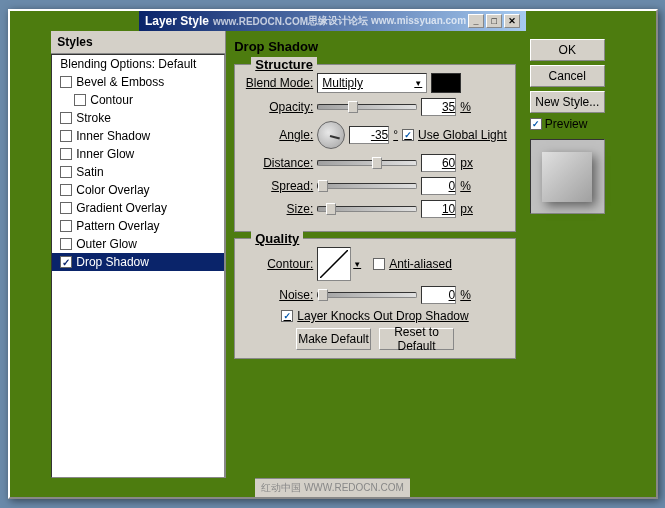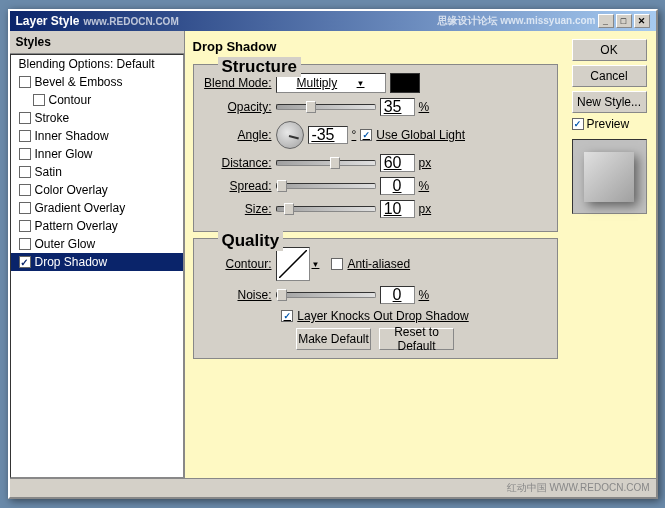--- a/index.html
+++ b/index.html
@@ -10,27 +10,28 @@
       display: flex;
       justify-content: center;
       align-items: center;
       width: 665px;
       height: 508px;
       overflow: hidden;
     }
     .dialog {
       width: 650px;
       height: 490px;
-      background: #fef9c3;
+      background: #4d7c0f;
       border: 2px solid #888;
       border-top: 2px solid #fff;
       border-left: 2px solid #fff;
       box-shadow: 2px 2px 8px rgba(0,0,0,0.5);
       display: flex;
       flex-direction: column;
+      align-items: center;
     }
     .title-bar {
       background: linear-gradient(to right, #0a246a, #a6caf0);
       color: white;
       font-size: 12px;
       font-weight: bold;
       padding: 3px 6px;
       display: flex;
       align-items: center;
       justify-content: space-between;
@@ -103,25 +104,26 @@
     .checkbox.checked { color: #0a246a; font-weight: bold; }
     .section-group {
       border: 1px solid #888;
       position: relative;
       padding: 8px;
       background: #d4d0c8;
     }
     .section-title {
       position: absolute;
       top: -8px;
-      left: 24px;
+      left: 16px;
       background: #d4d0c8;
       padding: 0 4px;
       font-weight: bold;
-      font-size: 17px;
+      font-size: 13px;
+      text-decoration: underline;
     }
     .form-row {
       display: flex;
       align-items: center;
       margin-bottom: 5px;
       gap: 4px;
       text-decoration: underline;
     }
     .form-label {
       width: 70px;
@@ -147,37 +149,37 @@
       position: absolute;
       top: -4px;
       cursor: pointer;
     }
     .value-box {
       width: 35px;
       height: 18px;
       border: 1px inset #888;
       background: #fff;
       text-align: right;
-      padding-right: 12px;
-      font-size: 16px;
+      padding-right: 0;
+      font-size: 12px;
       display: flex;
       align-items: center;
       justify-content: flex-end;
     }
     .unit-label { font-size: 12px; }
     .blend-mode-select {
       width: 110px;
       height: 20px;
       background: #fff;
       border: 1px inset #888;
       font-size: 12px;
       display: flex;
       align-items: center;
       justify-content: space-between;
-      padding: 0 20px;
+      padding: 0 4px;
       cursor: pointer;
     }
     .color-box {
       width: 30px;
       height: 20px;
       background: #000;
       border: 1px solid #333;
       cursor: pointer;
     }
     .angle-dial {

